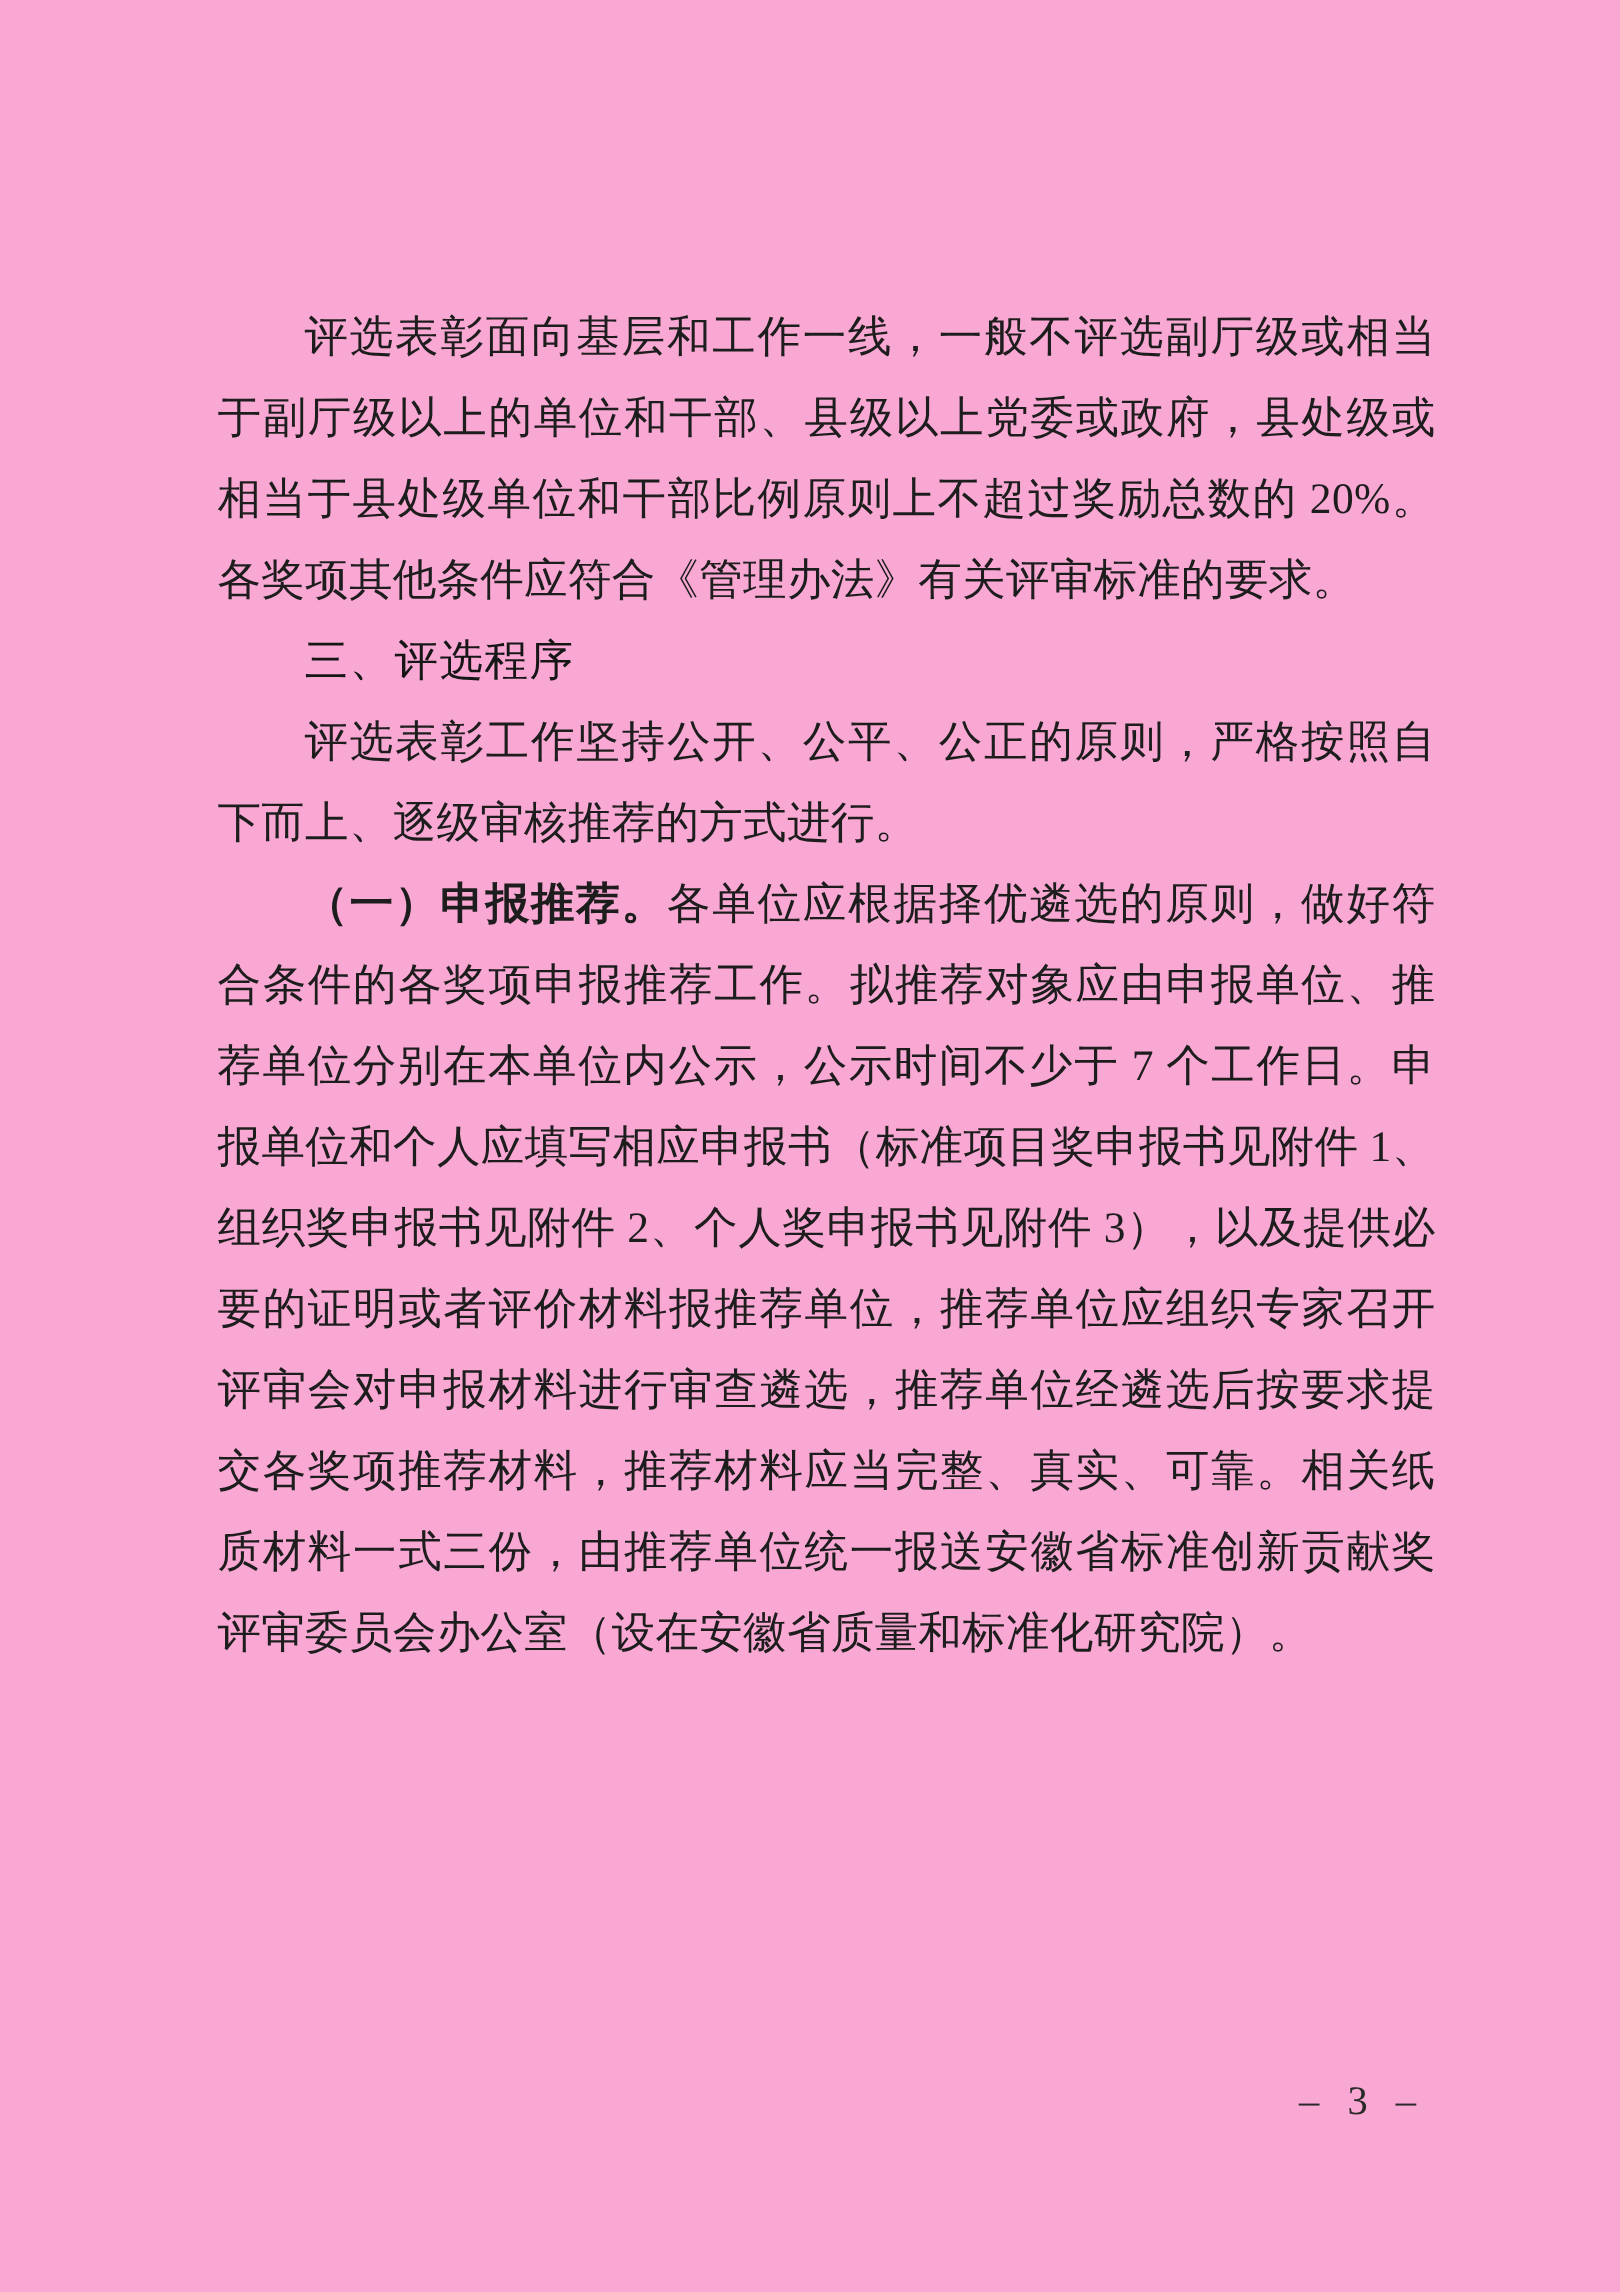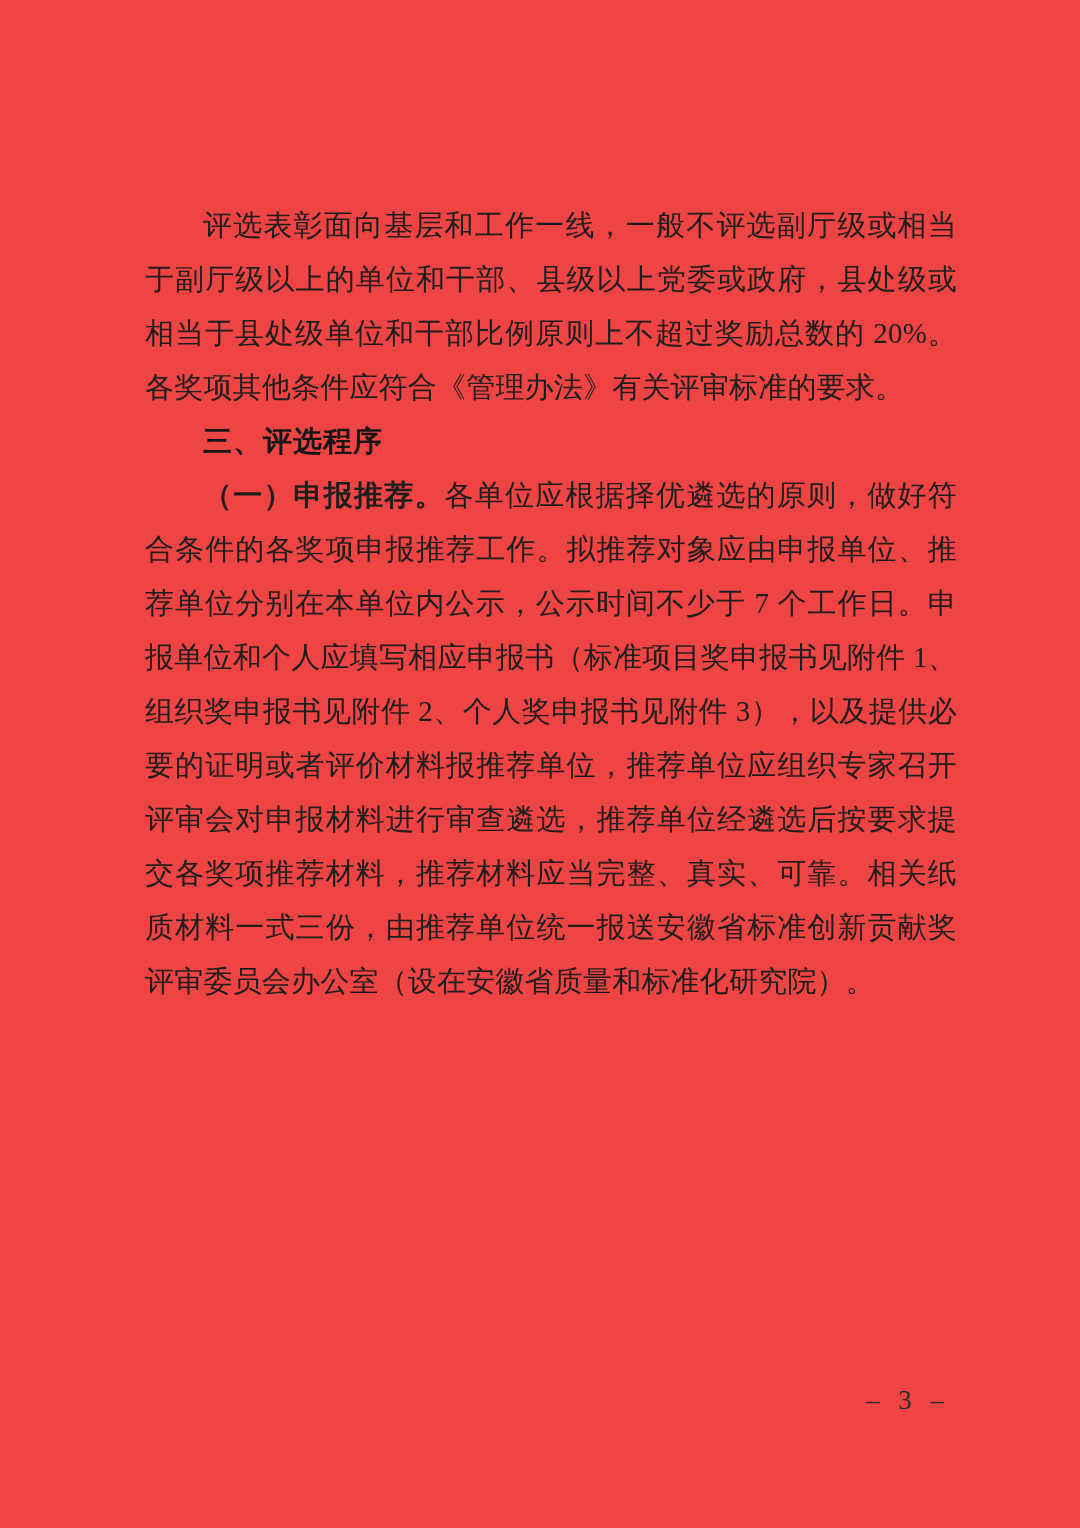--- a/index.html
+++ b/index.html
@@ -3,21 +3,21 @@
 <meta charset="utf-8">
 <style>
   * { box-sizing: border-box; }
   html, body { margin: 0; padding: 0; background: #ffffff; }
 
   .page {
     position: relative;
     width: 1080px;
     height: 1528px;
     margin: 0 auto;
-    background: #ef4444;
+    background: #f9a8d4;
     overflow: hidden;
     font-family: "Liberation Serif", "DejaVu Serif", serif;
     color: #1d1d1d;
   }
 
   .doc-content {
     position: absolute;
     left: 145px;
     top: 198px;
     width: 812px;
@@ -31,21 +31,21 @@
     text-justify: inter-character;
     text-indent: 2em;
     word-break: break-all;
     letter-spacing: 0.2px;
   }
 
   .section-heading {
     margin: 0;
     font-size: 29px;
     line-height: 54px;
-    font-weight: bold;
+    font-weight: normal;
     text-indent: 2em;
     font-family: "Liberation Sans", "DejaVu Sans", sans-serif;
     letter-spacing: 1px;
     color: #161616;
   }
 
   .para-lead {
     font-weight: bold;
     font-family: Liberation Serif, serif;
   }
@@ -65,20 +65,21 @@
 <body>
 
 <div class="page">
 
   <div class="doc-content">
 
     <p class="para">评选表彰面向基层和工作一线，一般不评选副厅级或相当于副厅级以上的单位和干部、县级以上党委或政府，县处级或相当于县处级单位和干部比例原则上不超过奖励总数的 20%。各奖项其他条件应符合《管理办法》有关评审标准的要求。</p>
 
     <h3 class="section-heading">三、评选程序</h3>
 
+    <p class="para">评选表彰工作坚持公开、公平、公正的原则，严格按照自下而上、逐级审核推荐的方式进行。</p>
 
     <p class="para"><span class="para-lead">（一）申报推荐。</span><span>各单位应根据择优遴选的原则，做好符合条件的各奖项申报推荐工作。拟推荐对象应由申报单位、推荐单位分别在本单位内公示，公示时间不少于 7 个工作日。申报单位和个人应填写相应申报书（标准项目奖申报书见附件 1、组织奖申报书见附件 2、个人奖申报书见附件 3），以及提供必要的证明或者评价材料报推荐单位，推荐单位应组织专家召开评审会对申报材料进行审查遴选，推荐单位经遴选后按要求提交各奖项推荐材料，推荐材料应当完整、真实、可靠。相关纸质材料一式三份，由推荐单位统一报送安徽省标准创新贡献奖评审委员会办公室（设在安徽省质量和标准化研究院）。</span></p>
 
 
   </div>
 
   <div class="page-number">– 3 –</div>
 
 </div>
 

